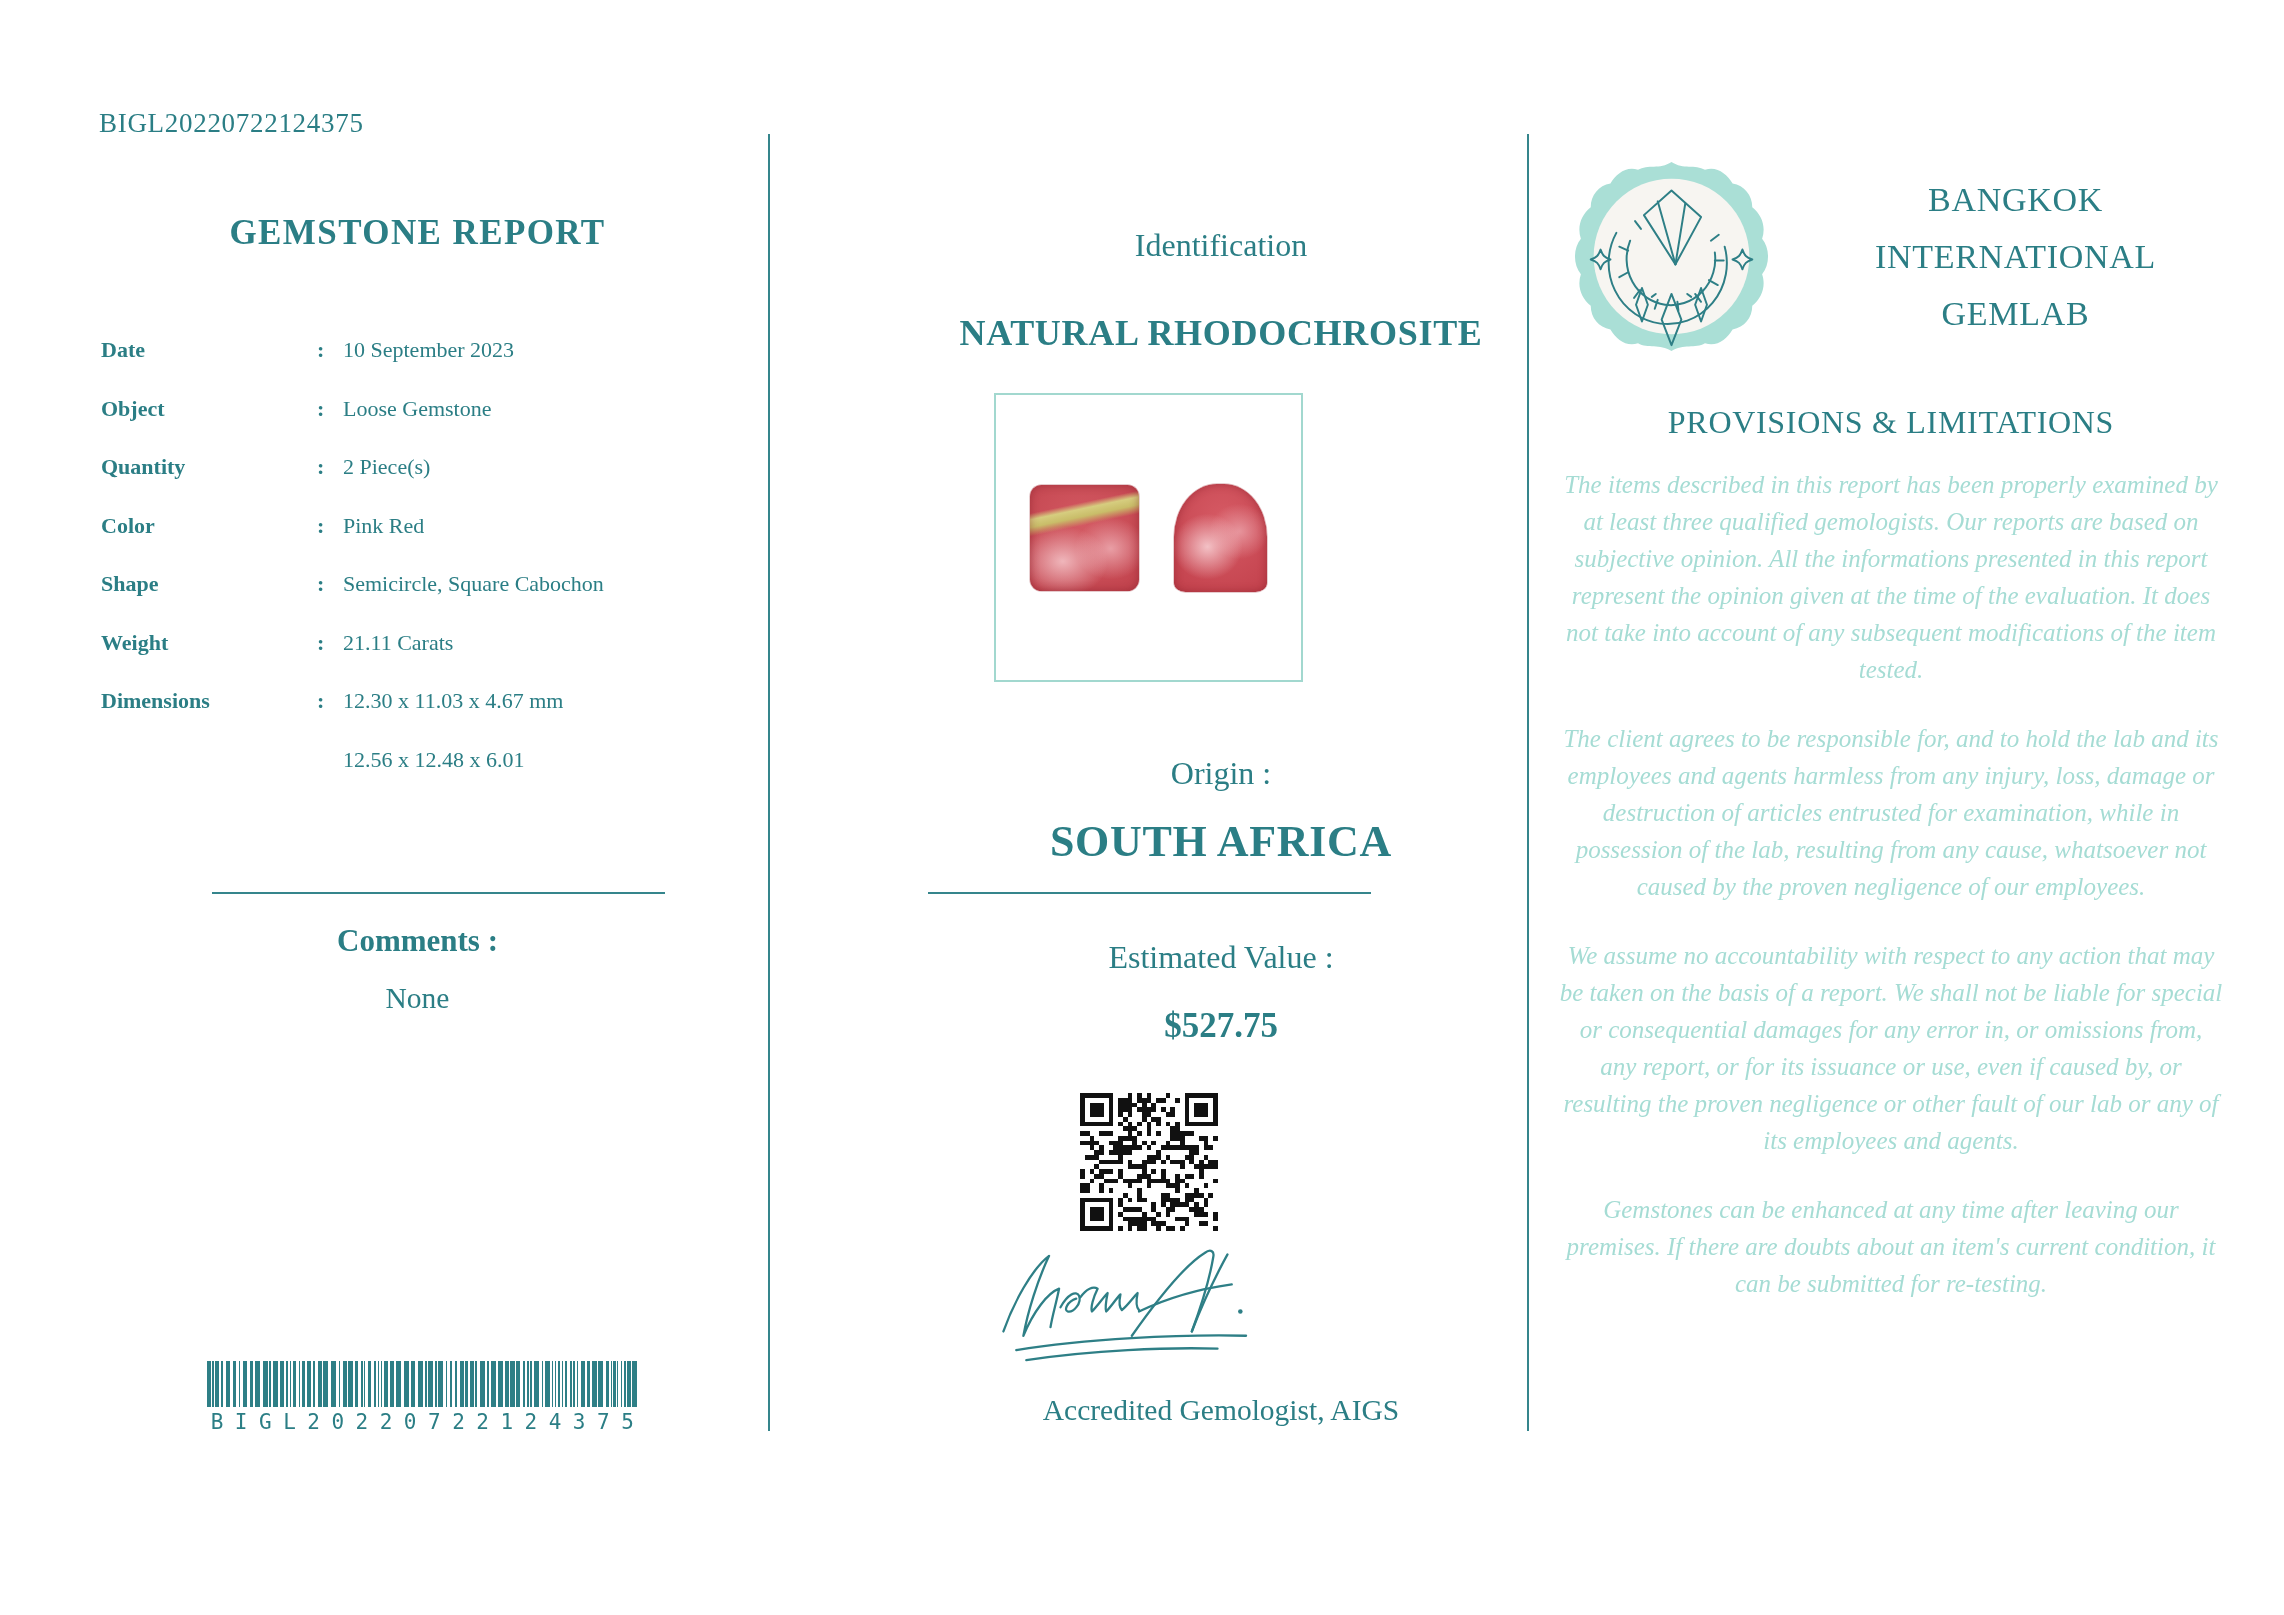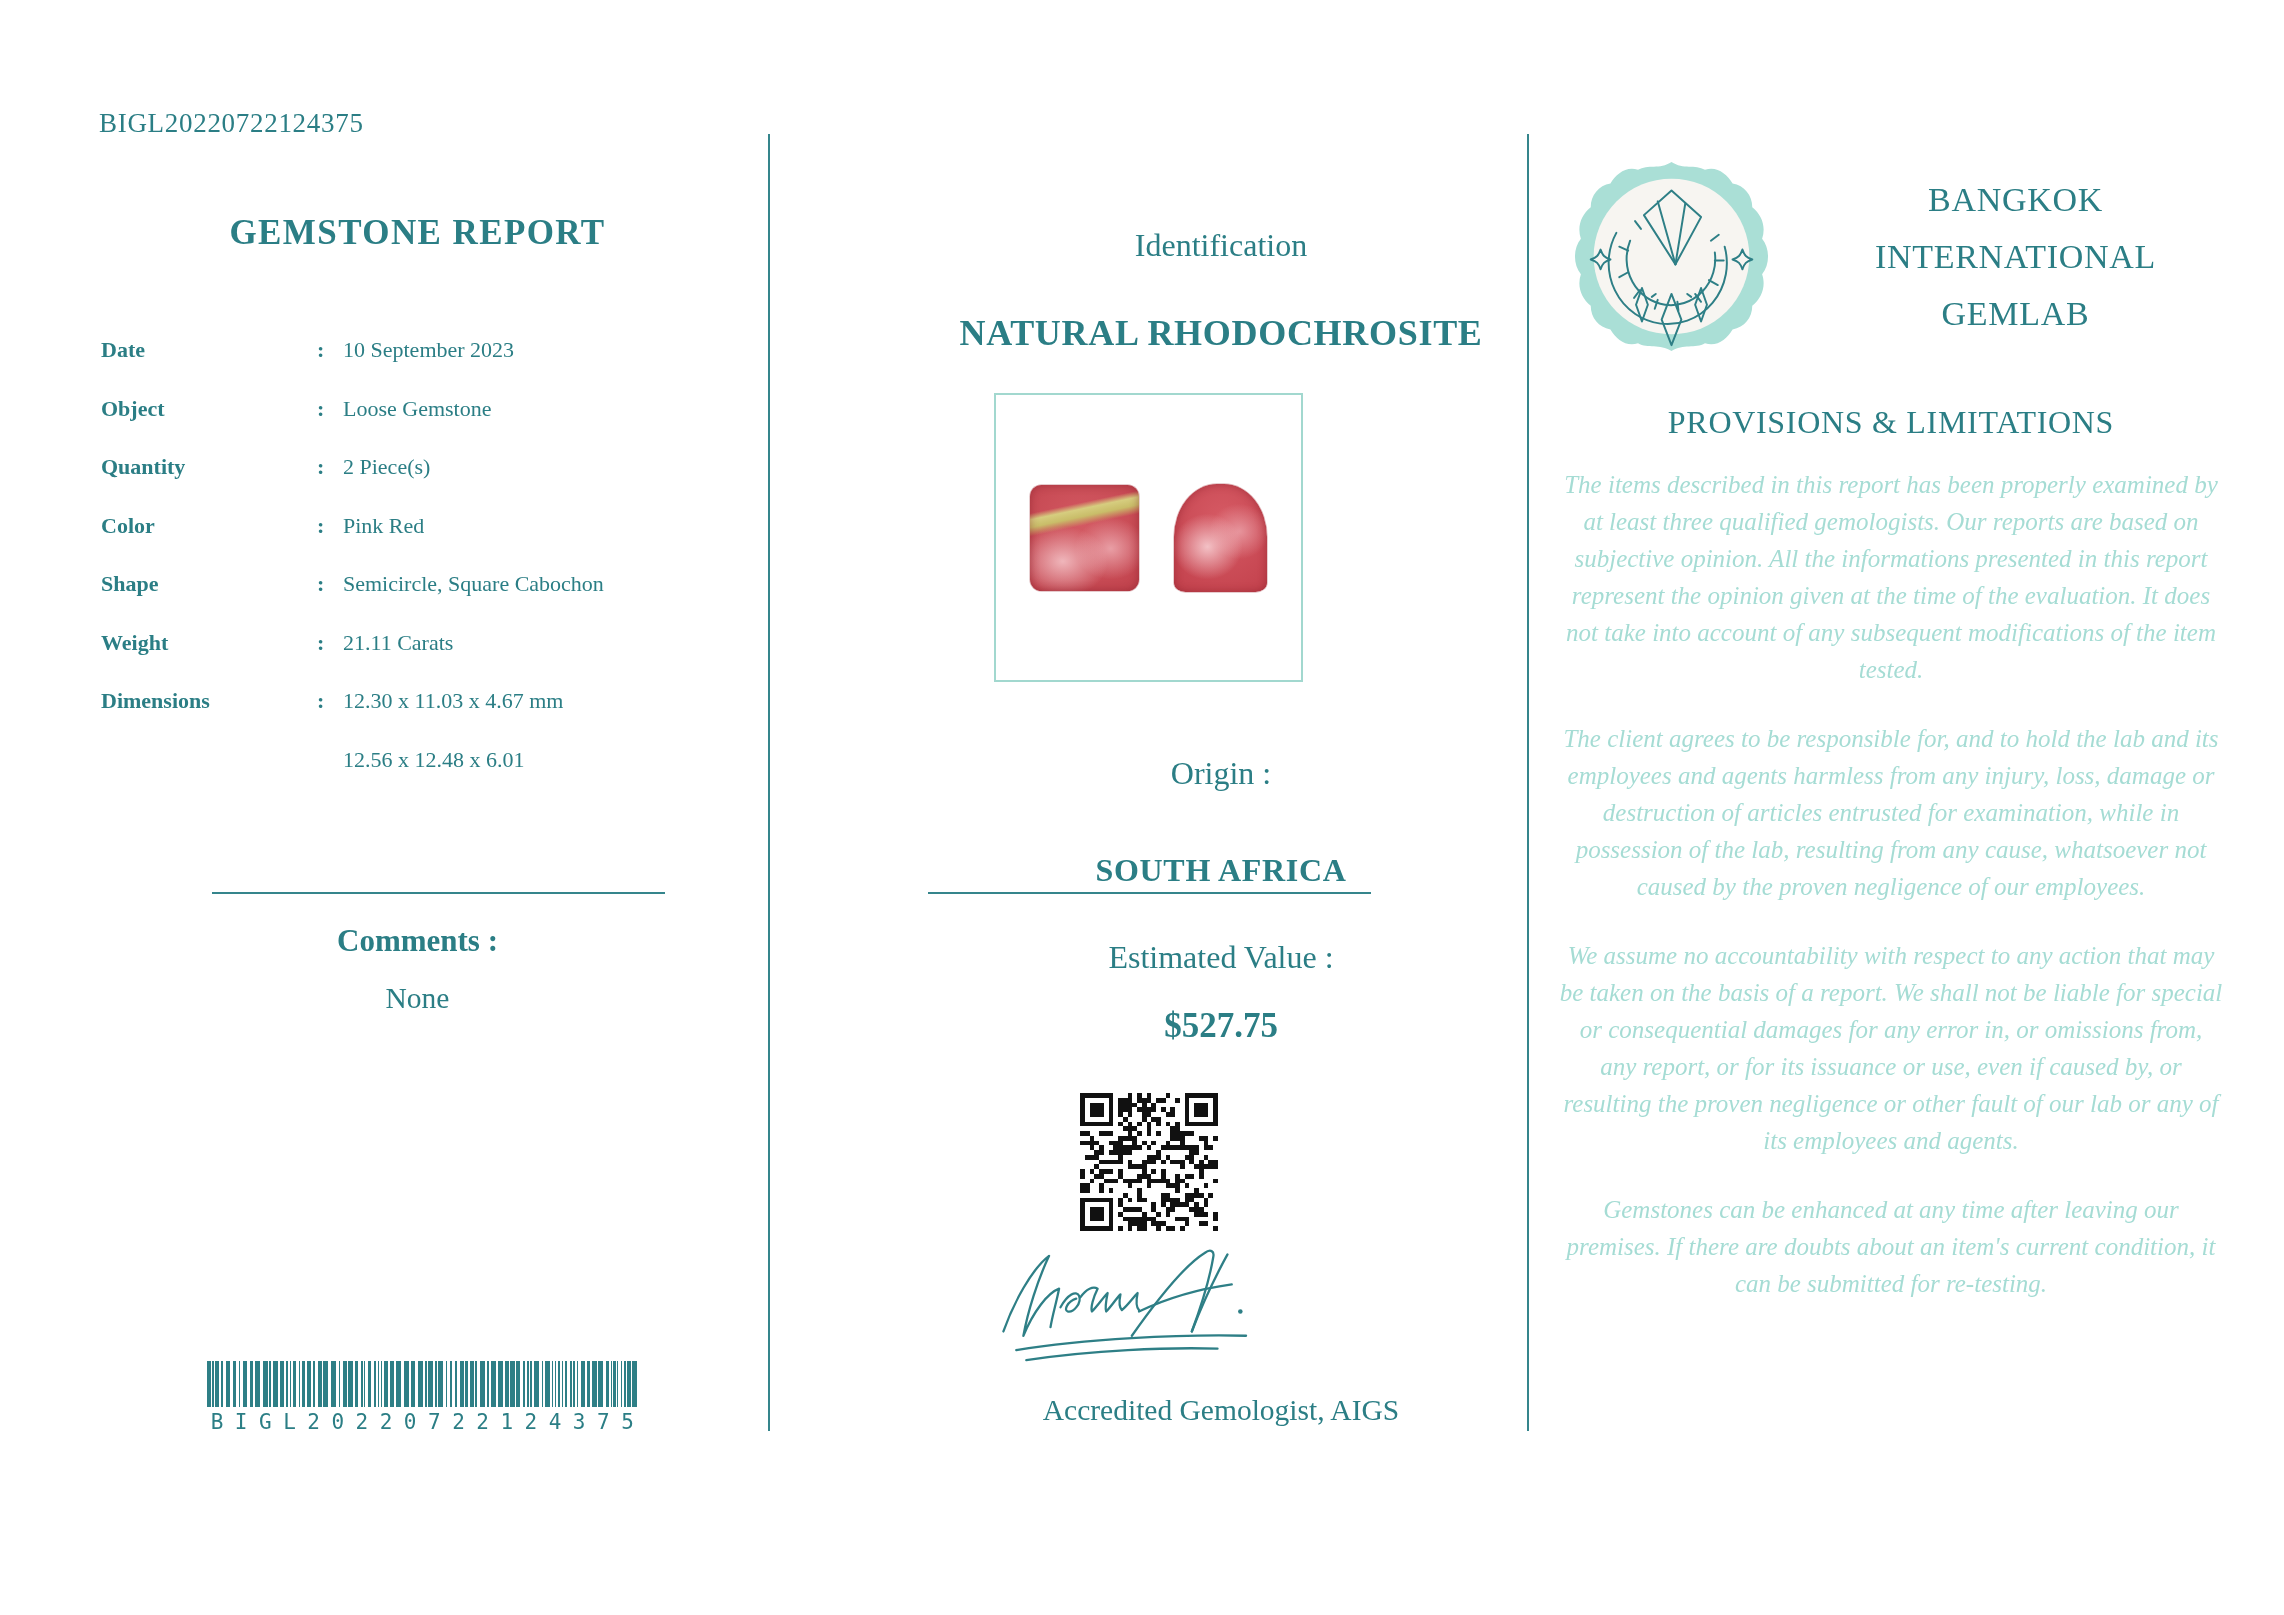--- a/index.html
+++ b/index.html
@@ -52,21 +52,21 @@
       linear-gradient(168deg, rgba(0,0,0,0) 22%, #d6cd7f 27%, #c9bd69 33%, rgba(0,0,0,0) 40%),
       radial-gradient(130% 130% at 48% 38%, #d35962 0%, #c3454f 55%, #a8353f 100%);
     box-shadow:inset 0 0 10px rgba(120,20,30,.45), 0 0 0 0.7px rgba(160,60,70,.35);}
   #gem-dome{width:93px;height:108px;border-radius:43px 43px 11.5px 11.5px / 53px 53px 9.3px 9.3px;
     background:
       radial-gradient(50px 47px at 36% 58%, rgba(247,205,209,.9), rgba(247,205,209,0) 70%),
       radial-gradient(40px 37px at 70% 44%, rgba(238,170,177,.75), rgba(238,170,177,0) 75%),
       radial-gradient(130% 130% at 52% 34%, #d65a64 0%, #c4434e 58%, #aa3640 100%);
     box-shadow:inset 0 0 8.6px rgba(120,20,30,.45), 0 0 0 0.7px rgba(160,60,70,.35);}
   #origin-label{top:755px;font-size:32px;}
-  #origin-value{top:852px;font-size:32px;font-weight:bold;letter-spacing:0.7px;}
+  #origin-value{top:816px;font-size:44px;font-weight:bold;letter-spacing:0.7px;}
   #divider-mid{left:928px;top:892px;width:443px;}
   #est-label{top:939px;font-size:32px;}
   #est-amount{top:1000px;font-size:35px;font-weight:bold;margin-top:6px;}
   #qr-code{left:1080px;top:1093px;width:138px;height:138px;}
   #signature{left:992px;top:1241px;width:314px;height:141px;}
   #accredited{top:1394px;font-size:29.5px;}
 
   
   #lab-header{left:1573px;top:158px;width:664px;display:flex;align-items:center;gap:24px;}
   #gemlab-logo{width:197px;height:197px;flex:0 0 auto;}

